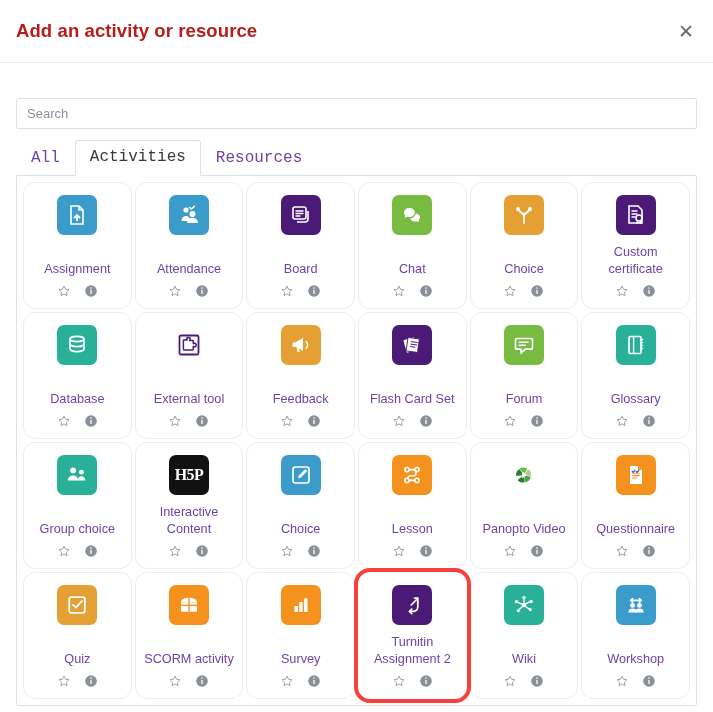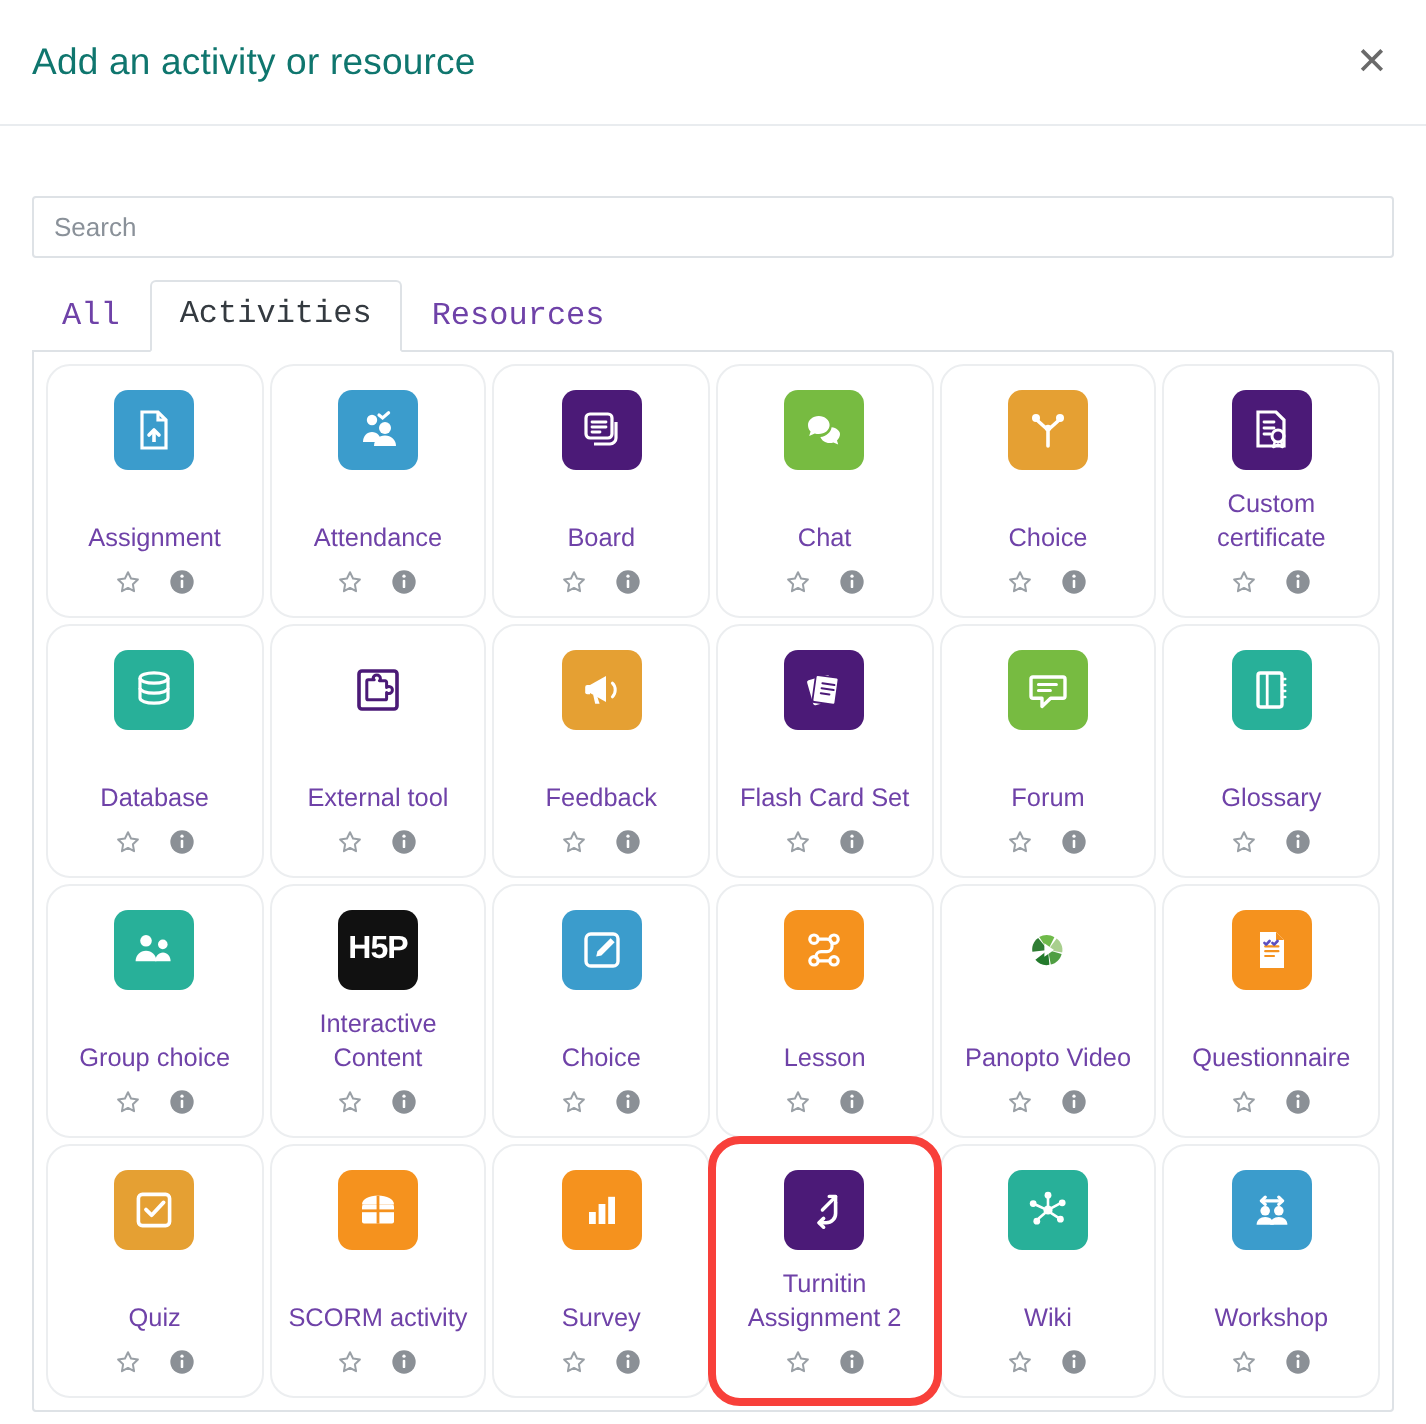--- a/index.html
+++ b/index.html
@@ -27,22 +27,22 @@
     position: relative;
     height: 63px;
     min-height: 63px;
     border-bottom: 1px solid #e9ecef;
     display: flex;
     align-items: center;
     padding: 0 16px;
   }
   .modal-title {
     font-size: 18.5px;
-    font-weight: 400;
-    color: #0f766e;
+    font-weight: 700;
+    color: #b91c1c;
     letter-spacing: 0.1px;
   }
   .close-btn {
     position: absolute;
     right: 14px;
     top: 50%;
     transform: translateY(-50%);
     width: 26px;
     height: 26px;
     border: none;
@@ -176,21 +176,21 @@
     display: block;
     cursor: pointer;
   }
 
   
   .h5p-text {
     color: #fff;
     font-weight: bold;
     font-size: 16px;
     letter-spacing: -0.5px;
-    font-family: Liberation Sans, sans-serif;
+    font-family: Liberation Serif, serif;
   }
 </style>
 </head>
 <body>
 
 <div class="modal">
 
   <div class="modal-header">
     <div class="modal-title">Add an activity or resource</div>
     <button class="close-btn">✕</button>

